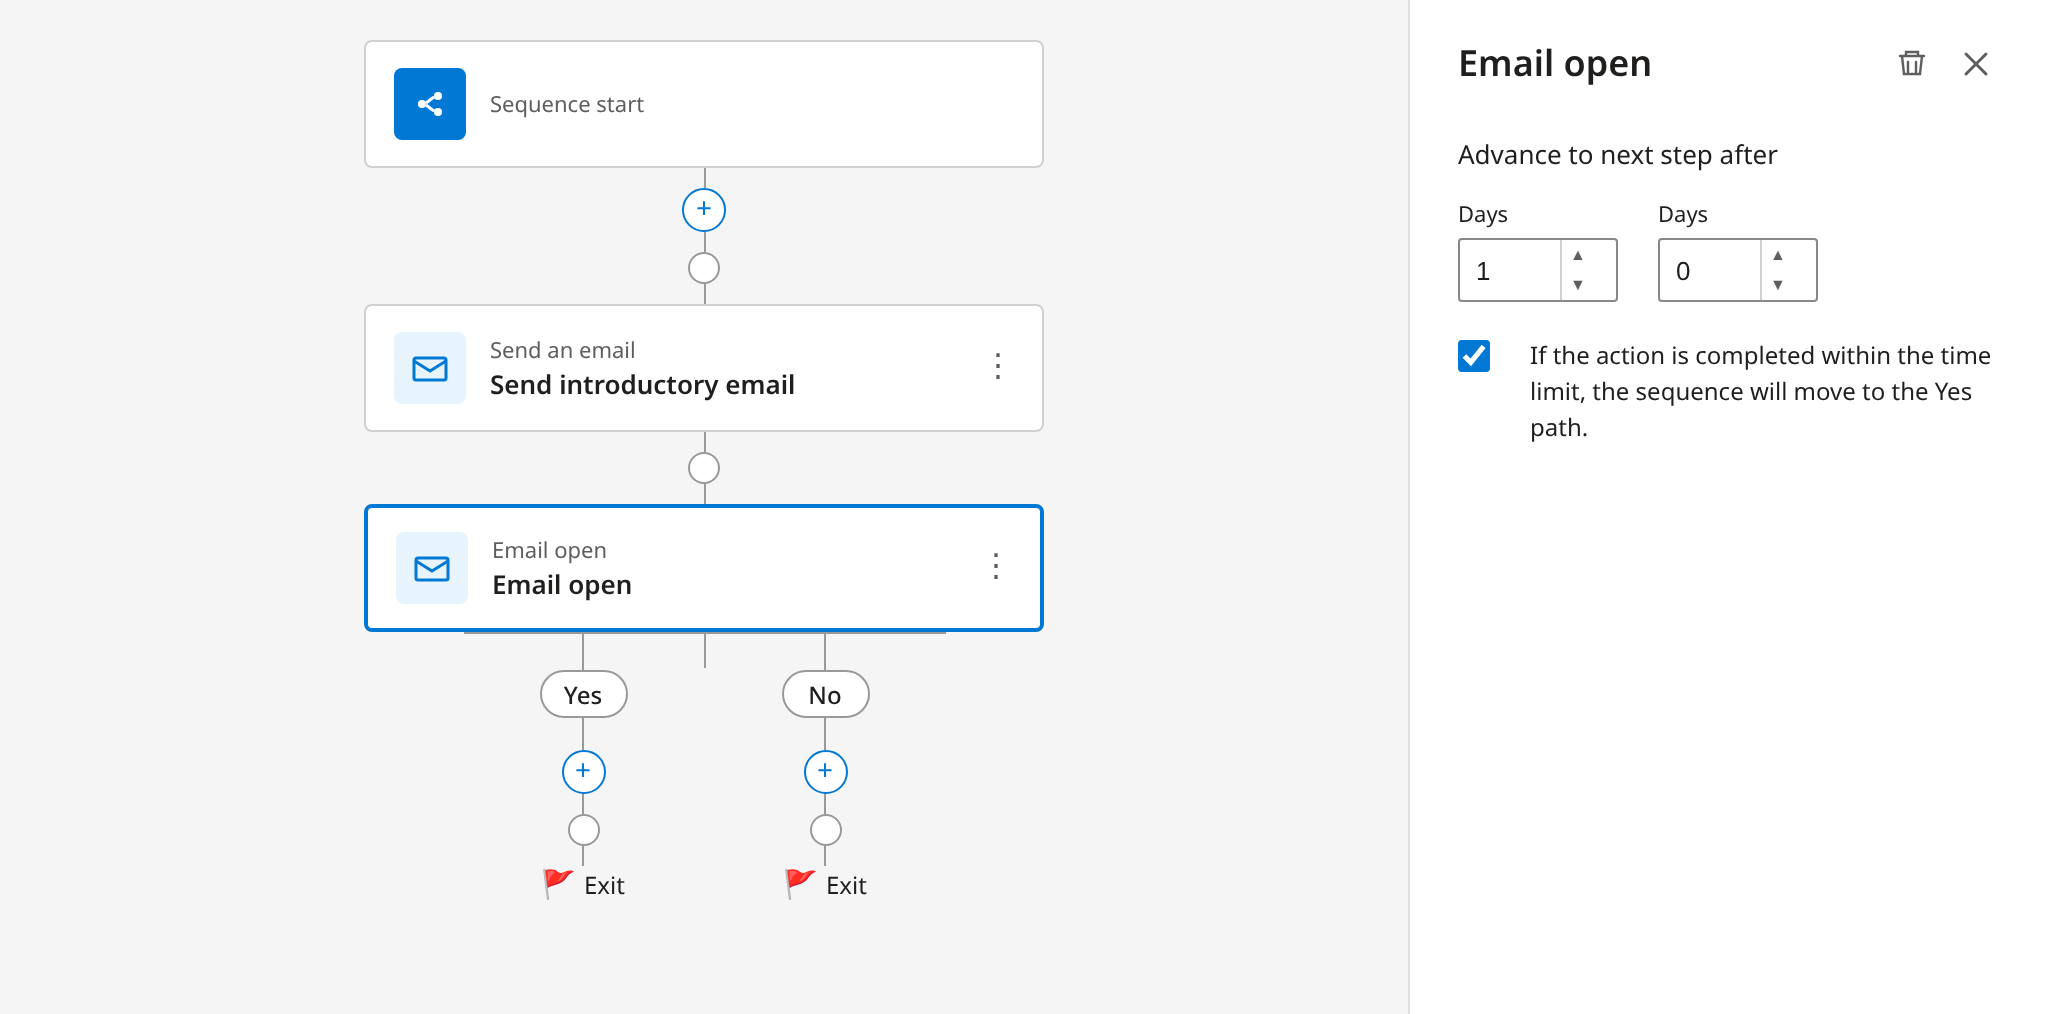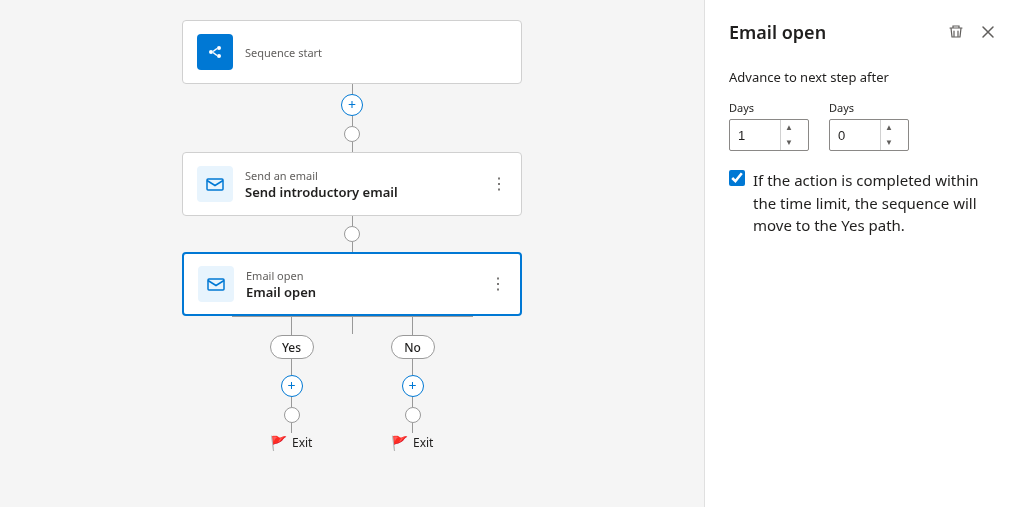--- a/index.html
+++ b/index.html
@@ -286,23 +286,24 @@
     .checkbox-input {
       width: 16px;
       height: 16px;
       accent-color: #0078d4;
       flex-shrink: 0;
       margin-top: 1px;
       cursor: pointer;
     }
 
     .checkbox-label {
-      font-size: 15px;
+      font-size: 12px;
       color: #201f1e;
       line-height: 1.5;
+      margin-left: 12px;
     }
 
     
     .icon-svg {
       width: 20px;
       height: 20px;
     }
   </style>
 </head>
 <body>

